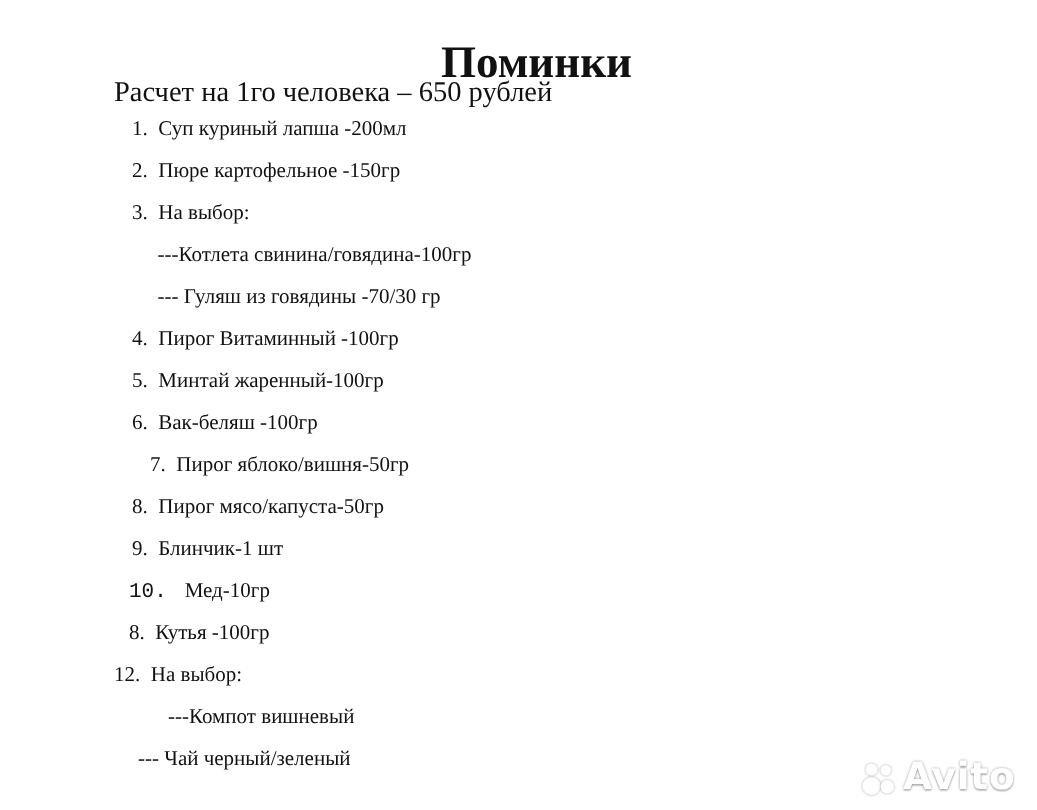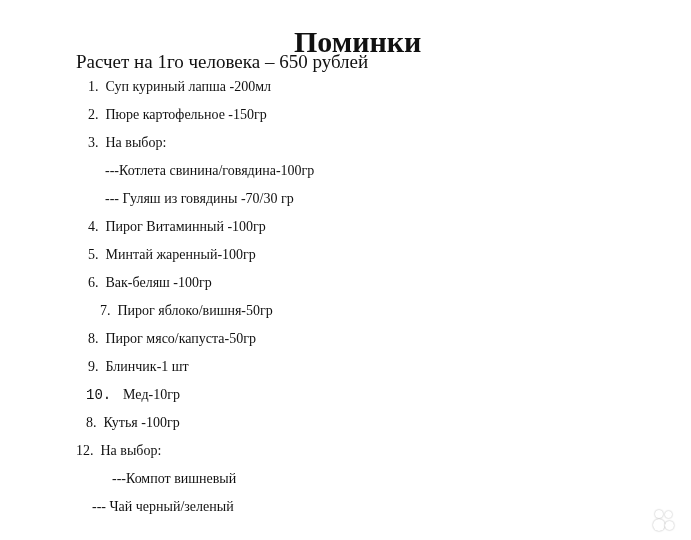--- a/index.html
+++ b/index.html
@@ -152,13 +152,14 @@
   </div>
 </div>
 
 <div class="avito">
   <div class="avito-dots">
     <span style="left:2px;top:13px;width:12px;height:12px"></span>
     <span style="left:14px;top:15px;width:9px;height:9px"></span>
     <span style="left:4px;top:4px;width:8px;height:8px"></span>
     <span style="left:14px;top:5px;width:7px;height:7px"></span>
   </div>
+  <span class="avito-text">Avito</span>
 </div>
 
 </body></html>

